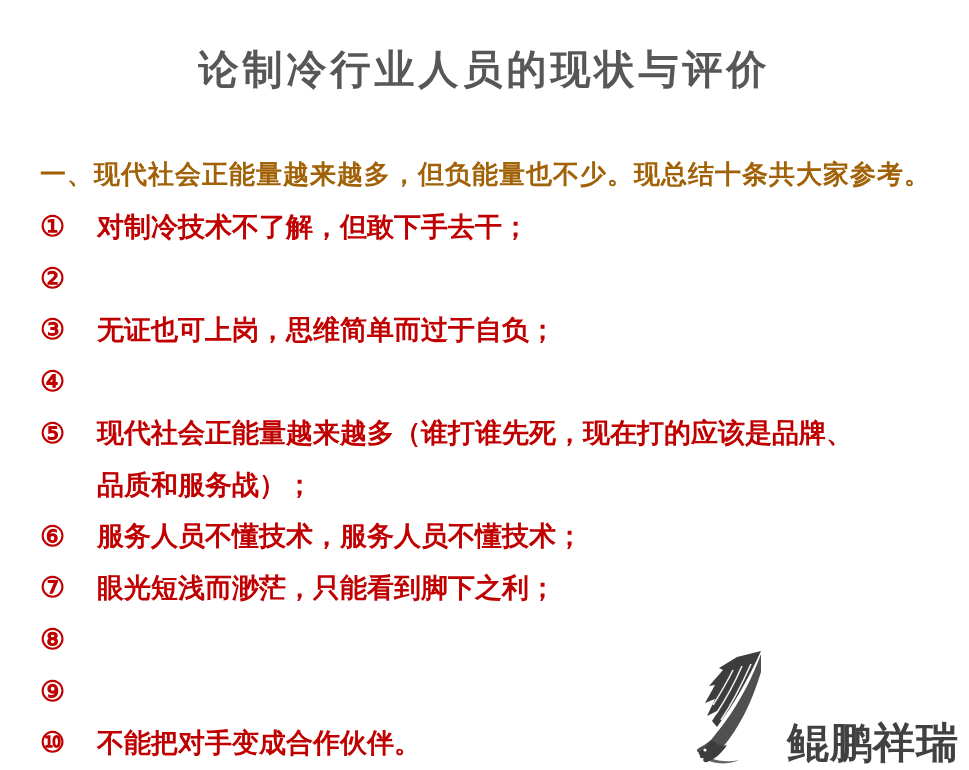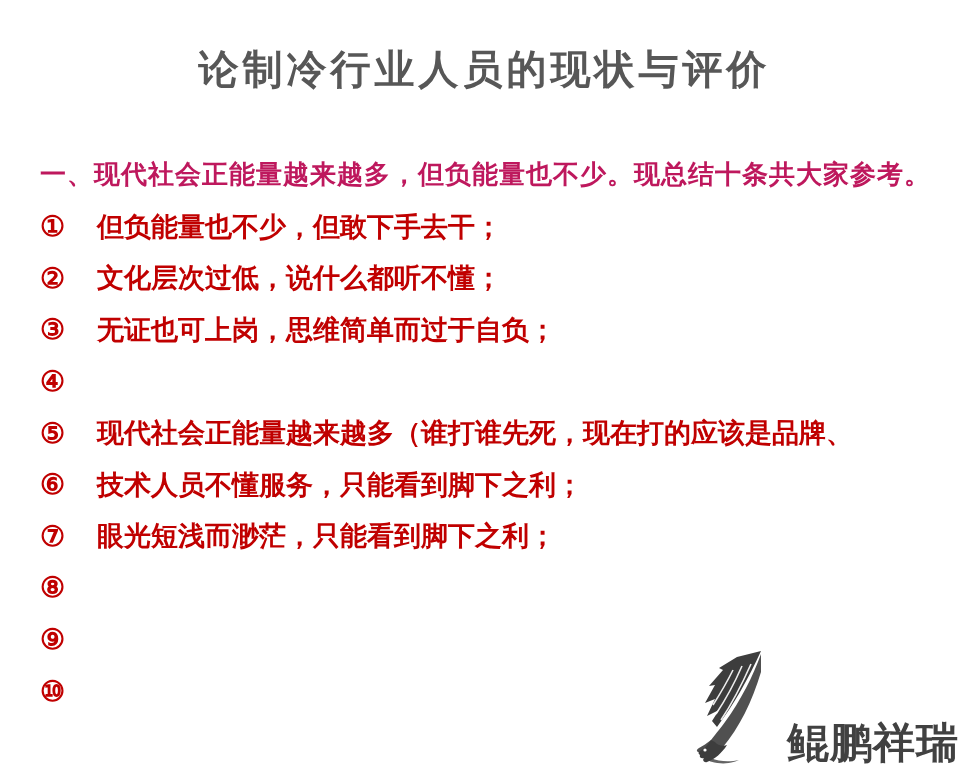--- a/index.html
+++ b/index.html
@@ -19,21 +19,21 @@
     font-weight:700;
     color:#575757;
     letter-spacing:4px;
     white-space:nowrap;
   }
   .intro{
     position:absolute;
     top:157px;left:40px;right:10px;
     font-size:26px;
     font-weight:600;
-    color:#be185d;
+    color:#a16207;
     letter-spacing:1px;
     white-space:nowrap;
   }
   .list{
     position:absolute;
     top:201px;left:40px;right:0;
   }
   .row{
     display:flex;
     align-items:center;
@@ -71,53 +71,57 @@
 
 <div class="slide">
 
   <div class="title">论制冷行业人员的现状与评价</div>
 
   <div class="intro">一、现代社会正能量越来越多，但负能量也不少。现总结十条共大家参考。</div>
 
   <div class="list">
     <div class="row">
       <span class="num">①</span>
-      <span class="txt">但负能量也不少，但敢下手去干；</span>
+      <span class="txt">对制冷技术不了解，但敢下手去干；</span>
     </div>
     <div class="row">
       <span class="num">②</span>
-      <span class="txt">文化层次过低，说什么都听不懂；</span>
     </div>
     <div class="row">
       <span class="num">③</span>
       <span class="txt">无证也可上岗，思维简单而过于自负；</span>
     </div>
     <div class="row">
       <span class="num">④</span>
     </div>
     <div class="row">
       <span class="num">⑤</span>
       <span class="txt">现代社会正能量越来越多（谁打谁先死，现在打的应该是品牌、</span>
     </div>
     <div class="row">
+      <span class="num"></span>
+      <span class="txt">品质和服务战）；</span>
+    </div>
+    <div class="row">
       <span class="num">⑥</span>
-      <span class="txt">技术人员不懂服务，只能看到脚下之利；</span>
+      <span class="txt">服务人员不懂技术，服务人员不懂技术；</span>
     </div>
     <div class="row">
       <span class="num">⑦</span>
       <span class="txt">眼光短浅而渺茫，只能看到脚下之利；</span>
     </div>
     <div class="row">
       <span class="num">⑧</span>
     </div>
     <div class="row">
       <span class="num">⑨</span>
     </div>
     <div class="row">
       <span class="num">⑩</span>
+      <span class="txt">不能把对手变成合作伙伴。</span>
     </div>
   </div>
 
   <div class="logo">
     <span>
       <svg class="wing" width="82" height="116" viewBox="0 0 82 116" xmlns="http://www.w3.org/2000/svg">
         <g fill="#3d3d3d">
           <path d="M66,1 C60,14 53,28 45,42 C38,54 30,66 22,77
                    L17,71 L24,60 L12,66 L20,49 L10,53 L20,35 L14,36 L28,20 L24,18 L42,7 Z"></path>
           <path d="M66,4 C58,26 46,50 30,72 C24,80 19,86 16,90

